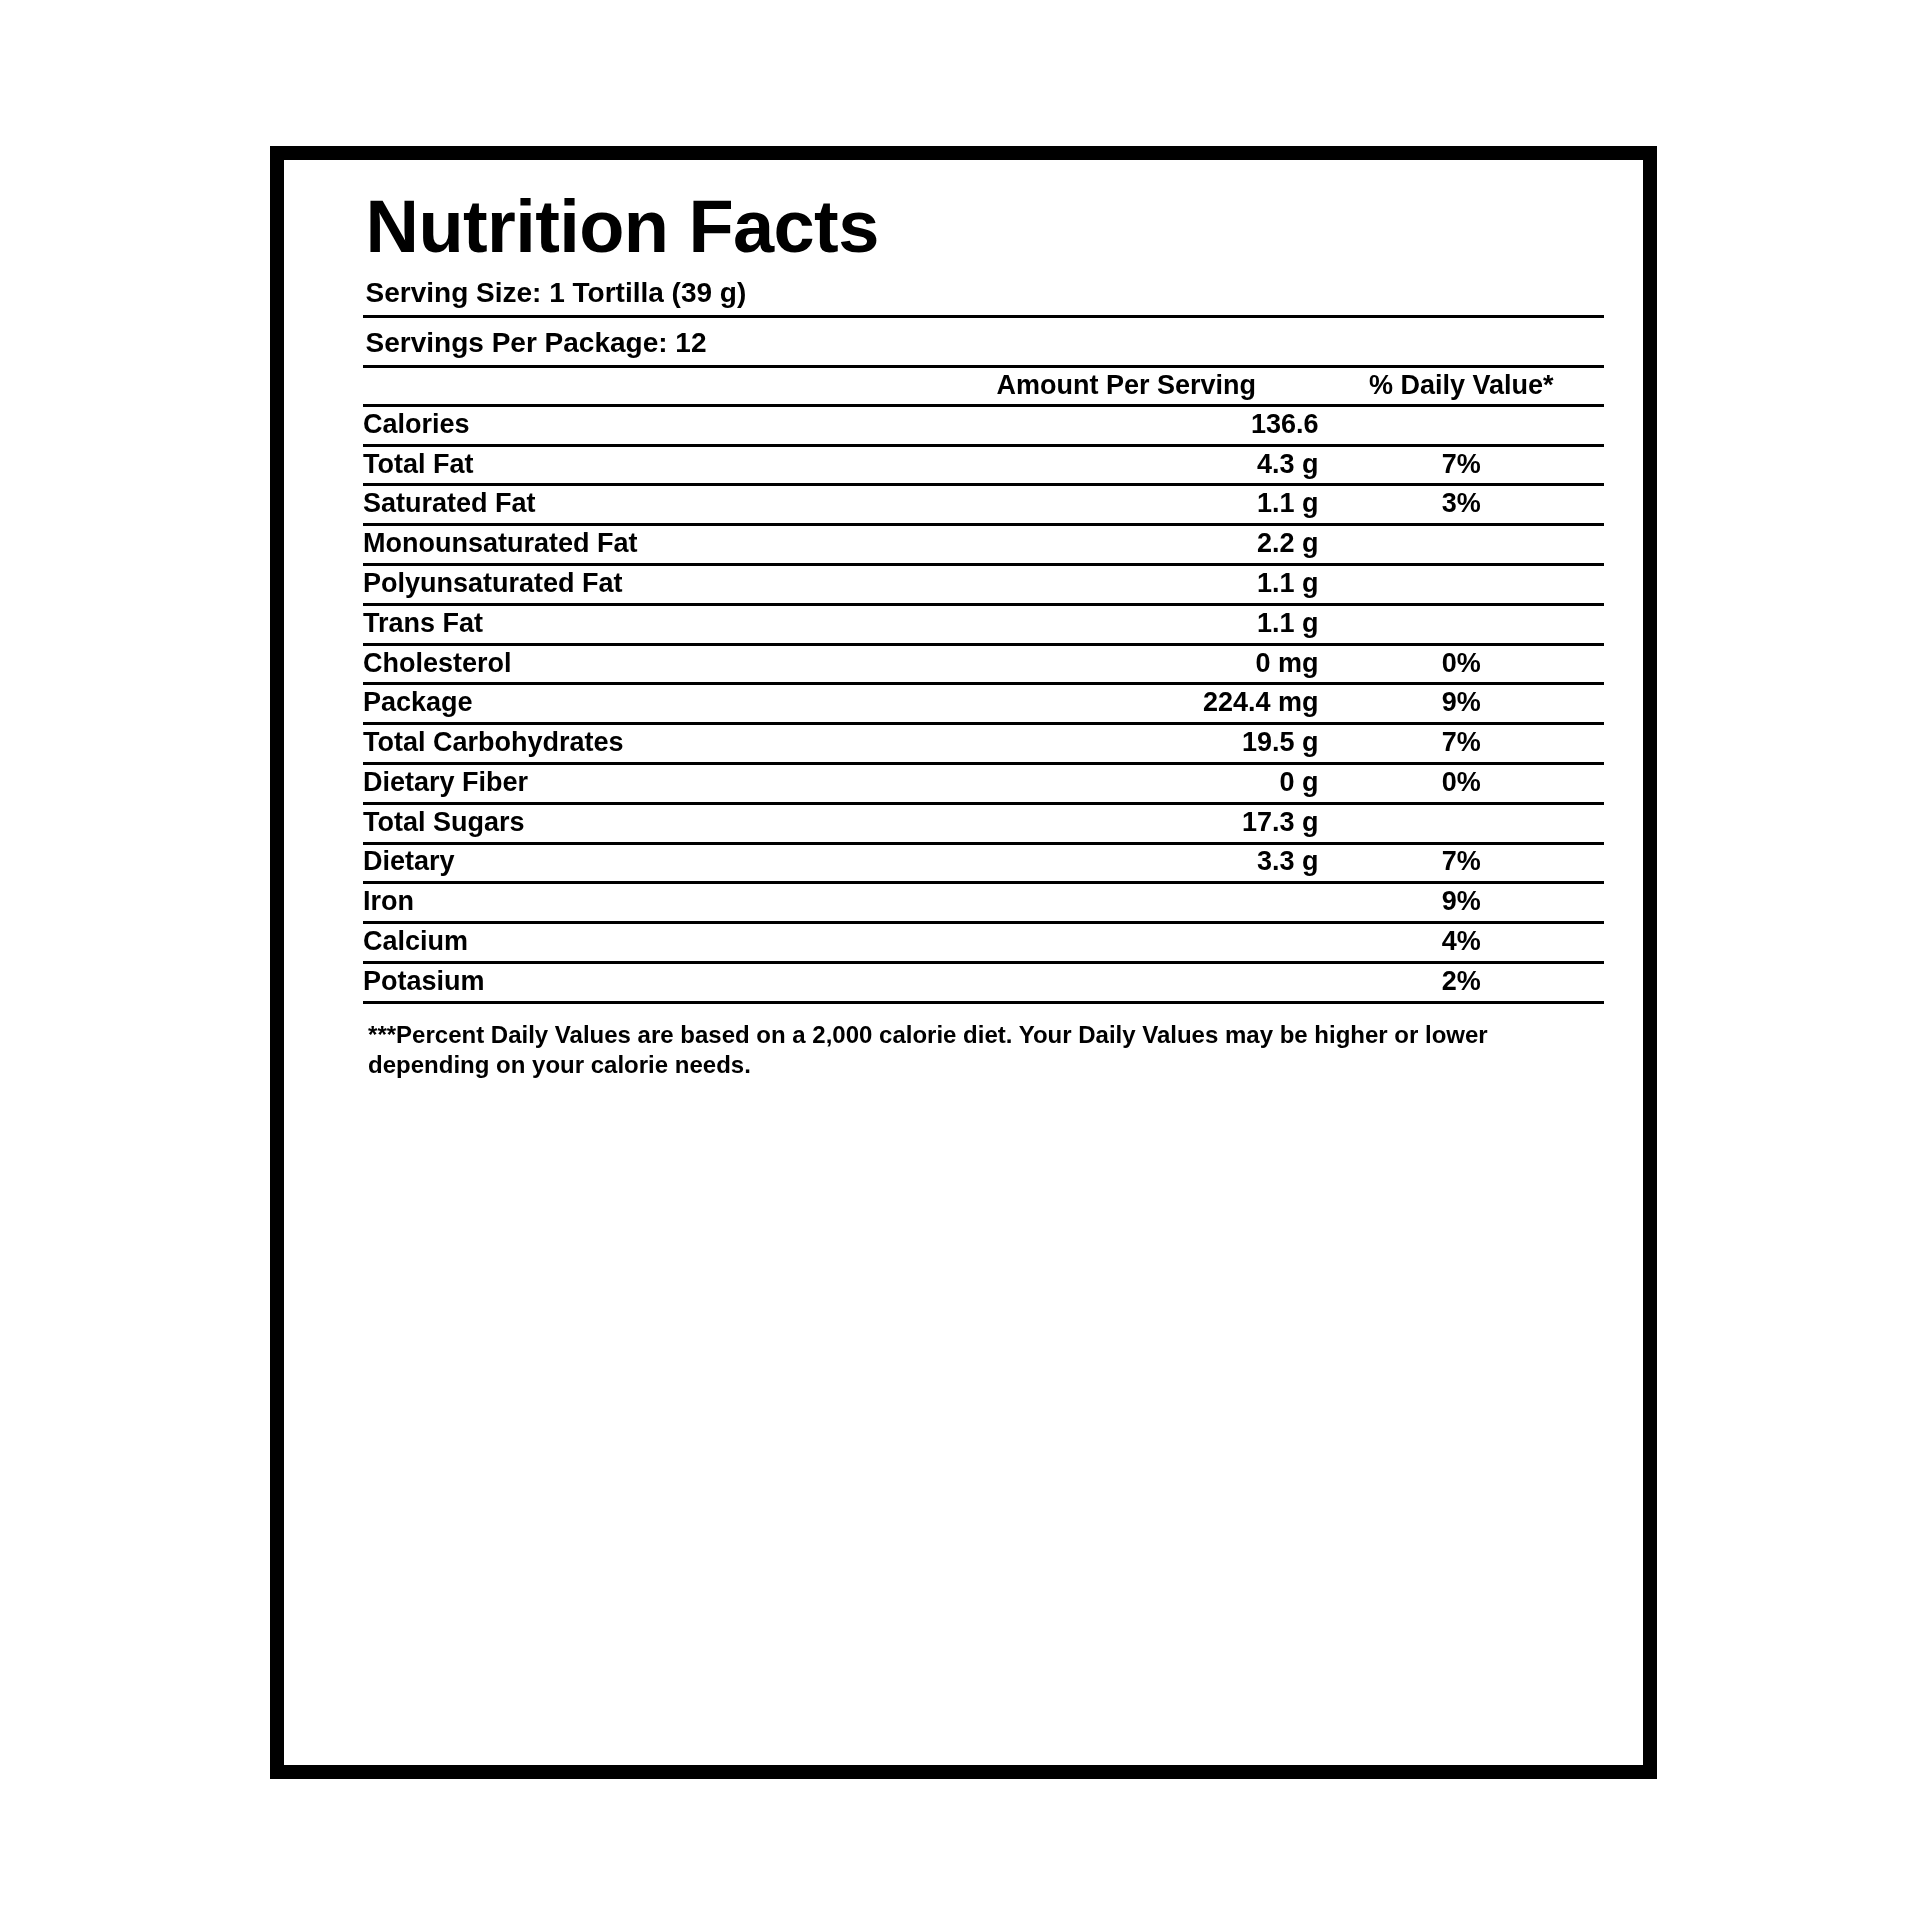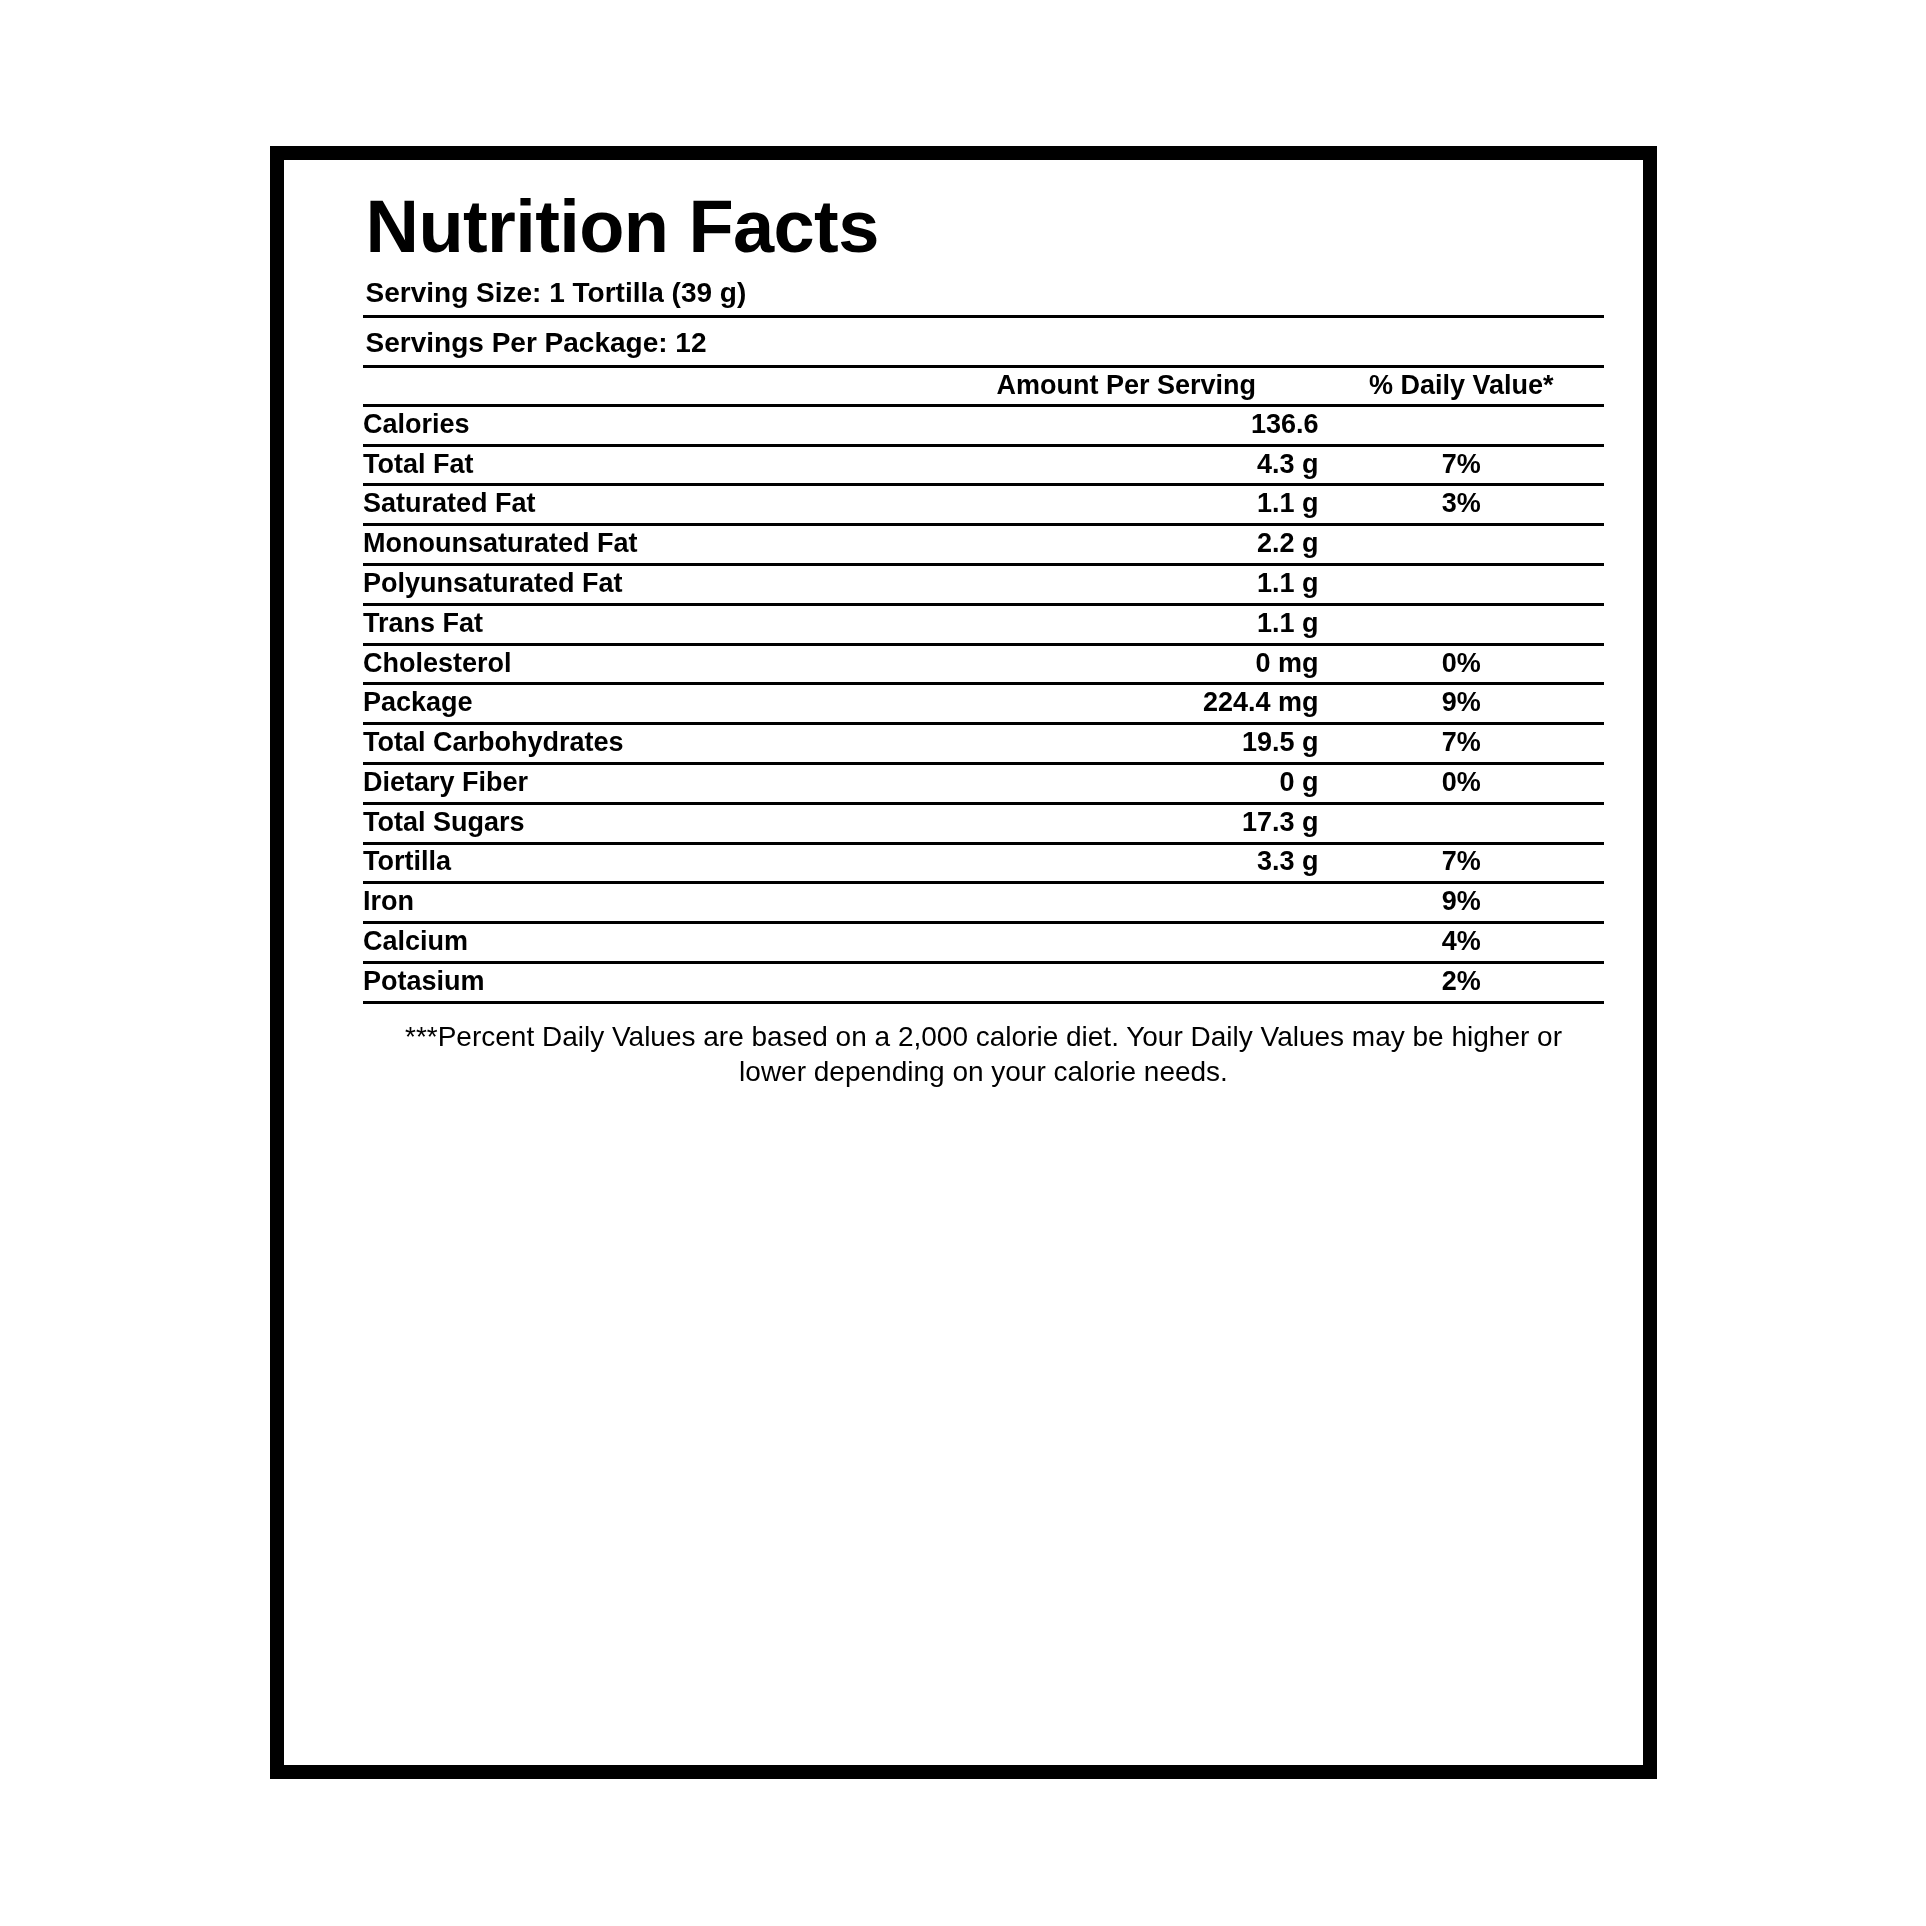--- a/index.html
+++ b/index.html
@@ -84,23 +84,22 @@
     text-align: center;
     white-space: nowrap;
   }
   td.n { text-align: left; padding-left: 2.6px; white-space: nowrap; }
   td.a { text-align: right; white-space: nowrap; }
   td.d { text-align: center; white-space: nowrap; }
 
   tr.last td { border-bottom: 3.2px solid #000000; }
 
   .footnote {
-    font-size: 28px;
-    font-weight: normal;
-    text-align: center;
+    font-size: 24px;
+    font-weight: bold;
     line-height: 1.24;
     padding: 16.7px 5.1px 0 5.1px;
   }
 </style>
 </head>
 <body>
 
 <div class="page">
   <div class="panel">
     <div class="inner">
@@ -174,21 +173,21 @@
             <td class="n">Dietary Fiber</td>
             <td class="a">0 g</td>
             <td class="d">0%</td>
           </tr>
           <tr>
             <td class="n">Total Sugars</td>
             <td class="a">17.3 g</td>
             <td class="d"></td>
           </tr>
           <tr>
-            <td class="n">Tortilla</td>
+            <td class="n">Dietary</td>
             <td class="a">3.3 g</td>
             <td class="d">7%</td>
           </tr>
           <tr>
             <td class="n">Iron</td>
             <td class="a"></td>
             <td class="d">9%</td>
           </tr>
           <tr>
             <td class="n">Calcium</td>

